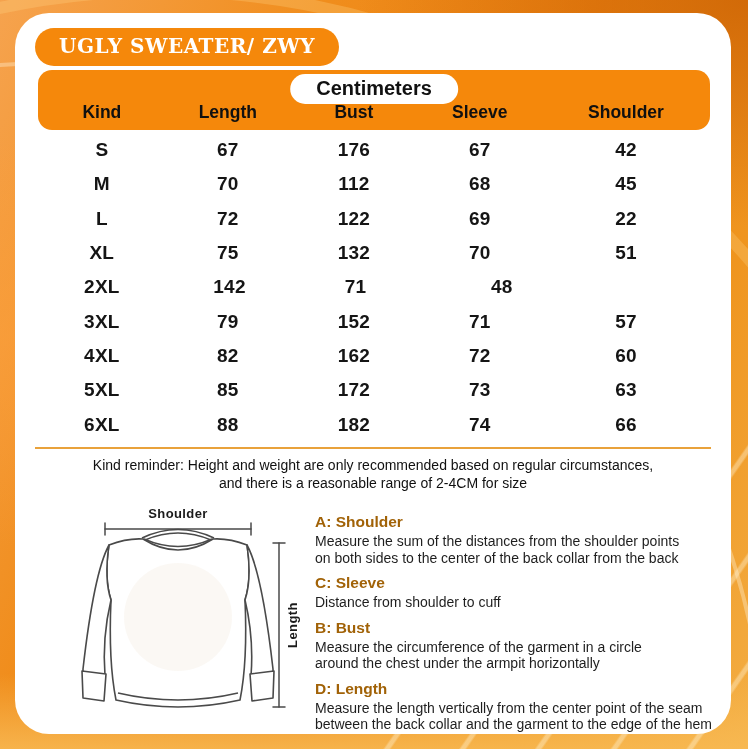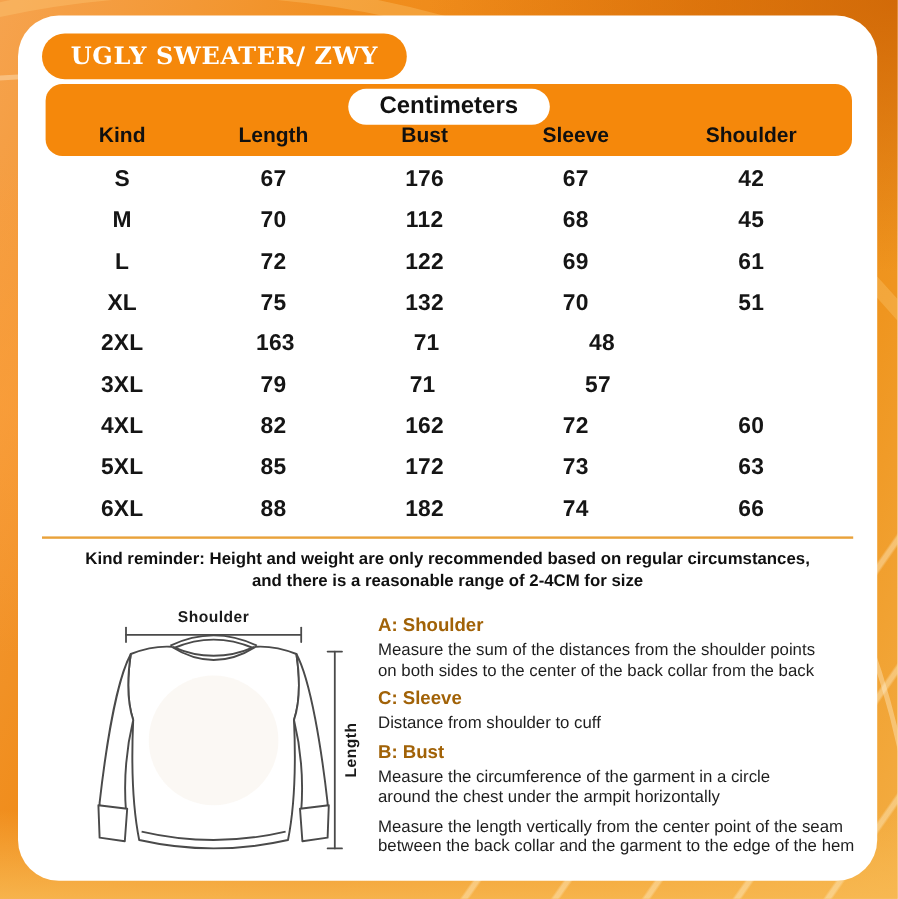--- a/index.html
+++ b/index.html
@@ -47,21 +47,21 @@
   }
   .hrow{position:absolute;left:0;bottom:7px;width:100%;display:flex;}
   .hcell{font-weight:bold;font-size:17.5px;color:#101010;text-align:center;}
   .c0{width:19%}.c1{width:18.5%}.c2{width:19%}.c3{width:18.5%}.c4{width:25%}
   .tbody{position:absolute;left:23px;top:120px;width:672px;}
   .trow{display:flex;height:34.3px;align-items:center;}
   .cell{text-align:center;font-weight:bold;font-size:19px;color:#151515;letter-spacing:.2px;}
   .divider{position:absolute;left:20px;top:434px;width:676px;border-top:2px solid #E9A23B;}
   .reminder{
     position:absolute;left:0;top:444px;width:100%;
-    text-align:center;font-weight:bold;font-size:14px;line-height:17.5px;
+    text-align:center;font-weight:normal;font-size:14px;line-height:17.5px;
     color:#101010;white-space:pre-line;
   }
   .diagram-row{position:absolute;left:0;top:488px;width:100%;height:233px;}
   .figure{position:absolute;left:30px;top:4px;width:266px;height:228px;}
   .figure svg{display:block;}
   .figure text{
     font-family:"Liberation Sans",sans-serif;font-size:13px;font-weight:bold;
     fill:#1a1a1a;letter-spacing:.4px;
   }
   .notes{position:absolute;left:300px;top:12px;width:424px;}
@@ -109,38 +109,39 @@
     <div class="cell c1">70</div>
     <div class="cell c2">112</div>
     <div class="cell c3">68</div>
     <div class="cell c4">45</div>
   </div>
         <div class="trow">
     <div class="cell c0">L</div>
     <div class="cell c1">72</div>
     <div class="cell c2">122</div>
     <div class="cell c3">69</div>
-    <div class="cell c4">61</div>
+    <div class="cell c4">22</div>
   </div>
         <div class="trow">
     <div class="cell c0">XL</div>
     <div class="cell c1">75</div>
     <div class="cell c2">132</div>
     <div class="cell c3">70</div>
     <div class="cell c4">51</div>
   </div>
         <div class="trow">
     <div class="cell c0">2XL</div>
-    <div class="cell c2">163</div>
+    <div class="cell c2">142</div>
     <div class="cell c3">71</div>
     <div class="cell c4">48</div>
   </div>
         <div class="trow">
     <div class="cell c0">3XL</div>
     <div class="cell c1">79</div>
+    <div class="cell c2">152</div>
     <div class="cell c3">71</div>
     <div class="cell c4">57</div>
   </div>
         <div class="trow">
     <div class="cell c0">4XL</div>
     <div class="cell c1">82</div>
     <div class="cell c2">162</div>
     <div class="cell c3">72</div>
     <div class="cell c4">60</div>
   </div>
@@ -212,20 +213,21 @@
           <div class="note">
     <div class="note-title">C: Sleeve</div>
     <div class="note-desc">Distance from shoulder to cuff</div>
   </div>
           <div class="note">
     <div class="note-title">B: Bust</div>
     <div class="note-desc">Measure the circumference of the garment in a circle
 around the chest under the armpit horizontally</div>
   </div>
           <div class="note">
+    <div class="note-title">D: Length</div>
     <div class="note-desc">Measure the length vertically from the center point of the seam
 between the back collar and the garment to the edge of the hem</div>
   </div>
         </div>
     </div>
 
   </div>
 </div>
 
 </body></html>

